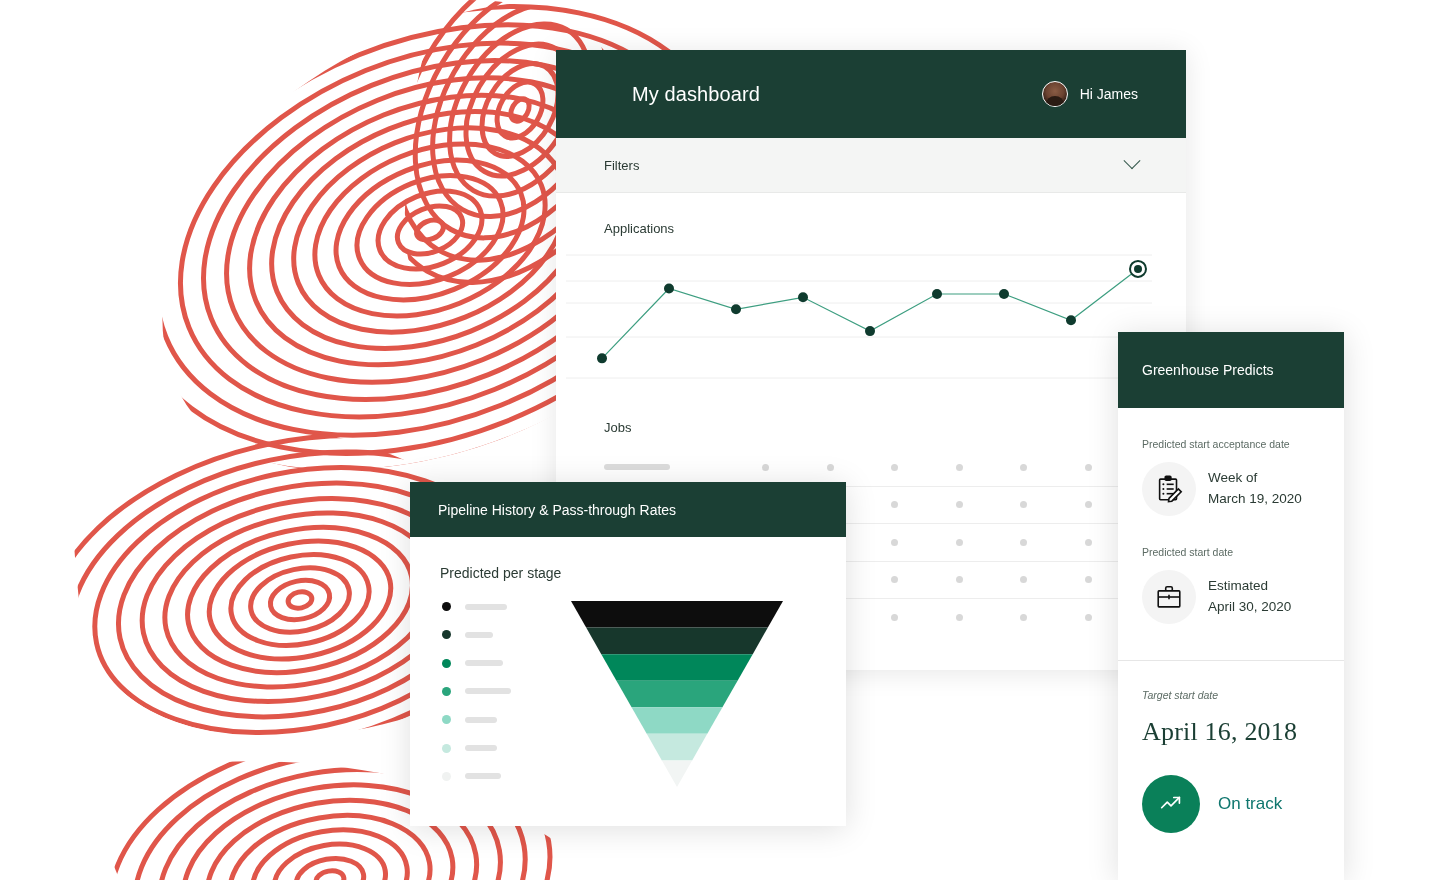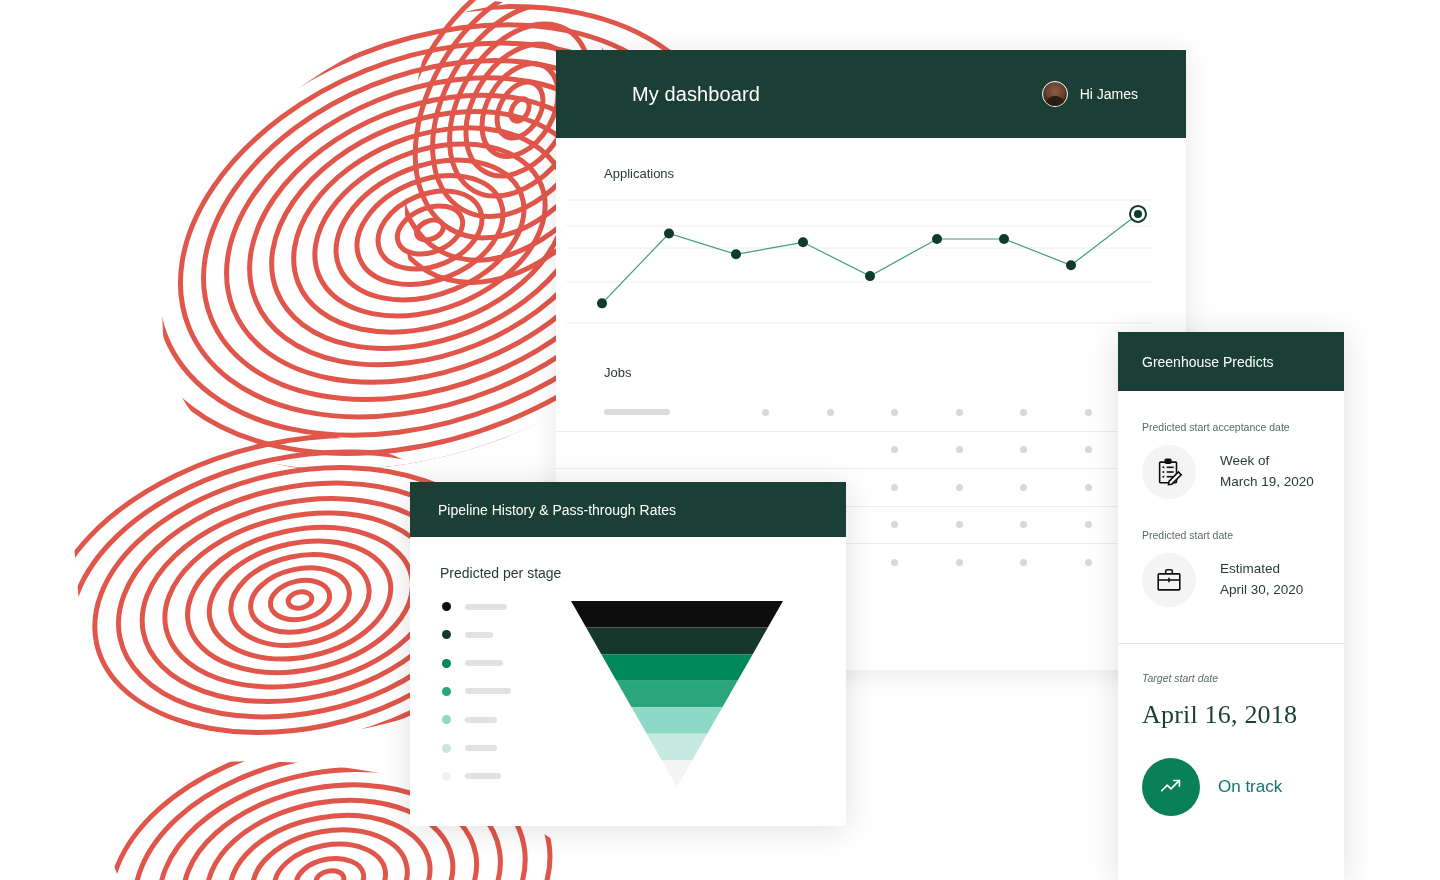--- a/index.html
+++ b/index.html
@@ -184,40 +184,40 @@
   #predicts-card {
     position: absolute;
     left: 1118px; top: 332px;
     width: 226px; height: 548px;
     background: #ffffff;
     z-index: 6;
     box-shadow: 0 3px 30px rgba(0,0,0,0.13);
     overflow: hidden;
   }
   .predicts-header {
-    height: 59px;
+    height: 76px;
     background: #1b3f34;
     display: flex;
     align-items: center;
     padding: 0 24px;
   }
   .predicts-title {
     color: #ffffff;
     font-size: 14px;
   }
   .predicts-body { padding: 0 24px; }
   .predict-label {
     font-size: 10.5px;
     color: #5c6b64;
     margin-top: 30px;
   }
   .predict-row {
     display: flex;
     align-items: center;
-    gap: 24px;
+    gap: 12px;
     margin-top: 12px;
   }
   .icon-circle {
     width: 54px; height: 54px;
     border-radius: 50%;
     background: #f4f4f4;
     display: flex;
     align-items: center;
     justify-content: center;
     flex: none;
@@ -353,20 +353,24 @@
 <div id="dashboard-card">
 
   <div class="dash-header">
     <div class="dash-title">My dashboard</div>
     <div class="dash-user">
       <div class="avatar"></div>
       <span class="dash-username">Hi James</span>
     </div>
   </div>
 
+  <div class="filters-bar">
+    <span class="filters-label">Filters</span>
+    <span class="chev"></span>
+  </div>
 
   <div class="section-label">Applications</div>
 
   <div id="applications-chart">
     <svg width="630" height="150" viewBox="0 0 630 150">
       <g id="grid-lines">
           <line x1="10" x2="596" y1="5" y2="5" stroke="#eeeeee" stroke-width="1"></line>
           <line x1="10" x2="596" y1="31" y2="31" stroke="#eeeeee" stroke-width="1"></line>
           <line x1="10" x2="596" y1="53" y2="53" stroke="#eeeeee" stroke-width="1"></line>
           <line x1="10" x2="596" y1="87" y2="87" stroke="#eeeeee" stroke-width="1"></line>

